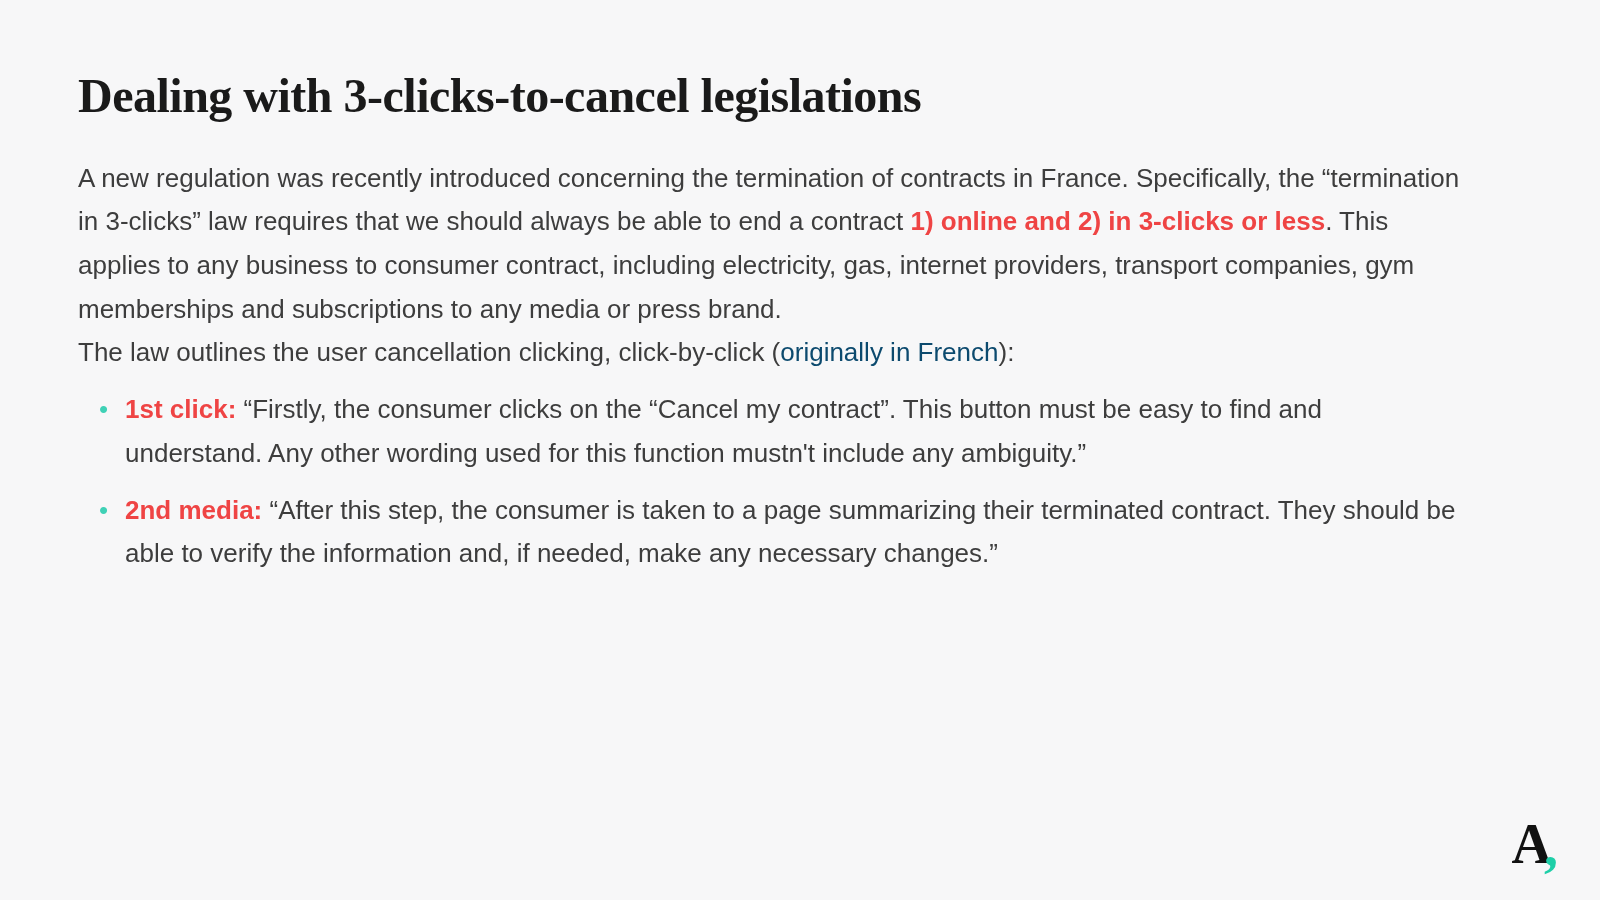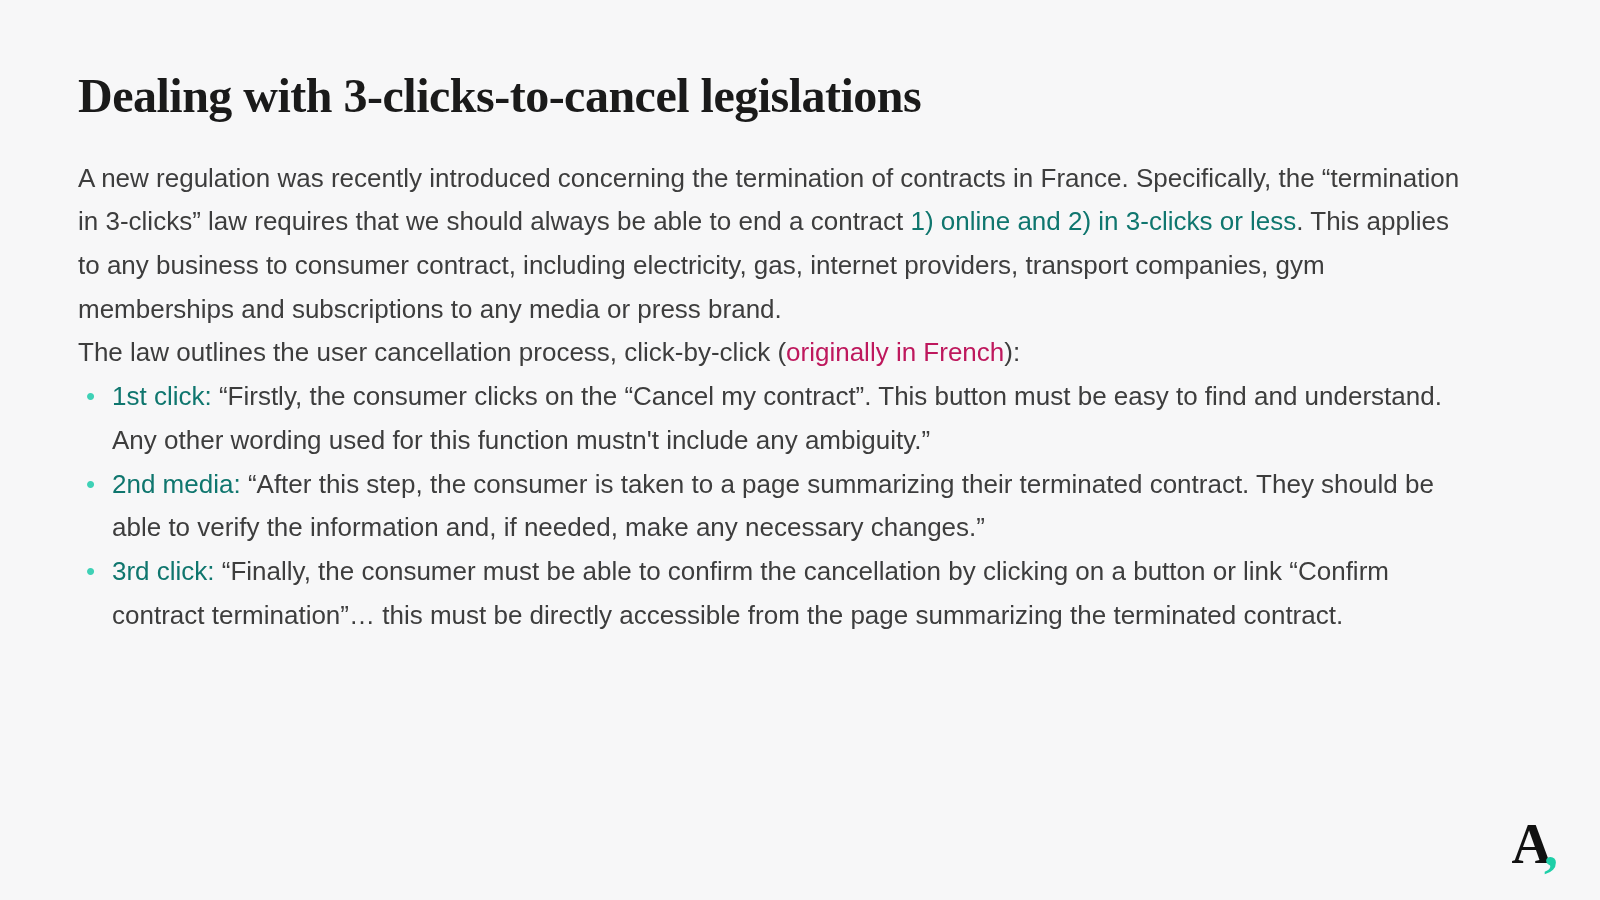--- a/index.html
+++ b/index.html
@@ -28,31 +28,31 @@
     letter-spacing: -0.5px;
     margin: 0 0 34px 0;
     line-height: 1.1;
   }
   .body {
     font-family: -apple-system, BlinkMacSystemFont, "Segoe UI", Helvetica, Arial, sans-serif;
     font-size: 26px;
     line-height: 1.68;
     color: #3d3d3d;
   }
-  .body .bold { font-weight: 400; color: #0f766e; }
-  .body .link { color: #be185d; }
+  .body .bold { font-weight: 700; color: #ef4444; }
+  .body .link { color: #0c4a6e; }
   .bullets {
     list-style: none;
     margin: 0;
     padding: 0 0 0 34px;
   }
   .bullets li {
     position: relative;
     padding-left: 0;
-    margin: 0;
+    margin: 13px;
   }
   .bullets li::before {
     content: "•";
     position: absolute;
     left: -26px;
     top: 0;
     color: #3fd1b6;
     font-size: 26px;
     line-height: 1.68;
   }
@@ -83,32 +83,29 @@
 
   <h1 class="title">Dealing with 3-clicks-to-cancel legislations</h1>
 
   <div class="body">
 
     <div>
       <span>A new regulation was recently introduced concerning the termination of contracts in France. Specifically, the “termination in 3-clicks” law requires that we should always be able to end a contract </span><span class="bold">1) online and 2) in 3-clicks or less</span><span>. This applies to any business to consumer contract, including electricity, gas, internet providers, transport companies, gym memberships and subscriptions to any media or press brand.</span>
     </div>
 
     <div>
-      <span>The law outlines the user cancellation process, click-by-click (</span><span class="link">originally in French</span><span>):</span>
+      <span>The law outlines the user cancellation clicking, click-by-click (</span><span class="link">originally in French</span><span>):</span>
     </div>
 
     <ul class="bullets">
       <li>
         <span class="bold">1st click:</span><span> “Firstly, the consumer clicks on the “Cancel my contract”. This button must be easy to find and understand. Any other wording used for this function mustn't include any ambiguity.”</span>
       </li>
       <li>
         <span class="bold">2nd media:</span><span> “After this step, the consumer is taken to a page summarizing their terminated contract. They should be able to verify the information and, if needed, make any necessary changes.”</span>
-      </li>
-      <li>
-        <span class="bold">3rd click:</span><span> “Finally, the consumer must be able to confirm the cancellation by clicking on a button or link “Confirm contract termination”… this must be directly accessible from the page summarizing the terminated contract.</span>
       </li>
     </ul>
 
 
   </div>
 
   <div class="logo">
     <span>A</span><span class="comma">,</span>
   </div>
 

